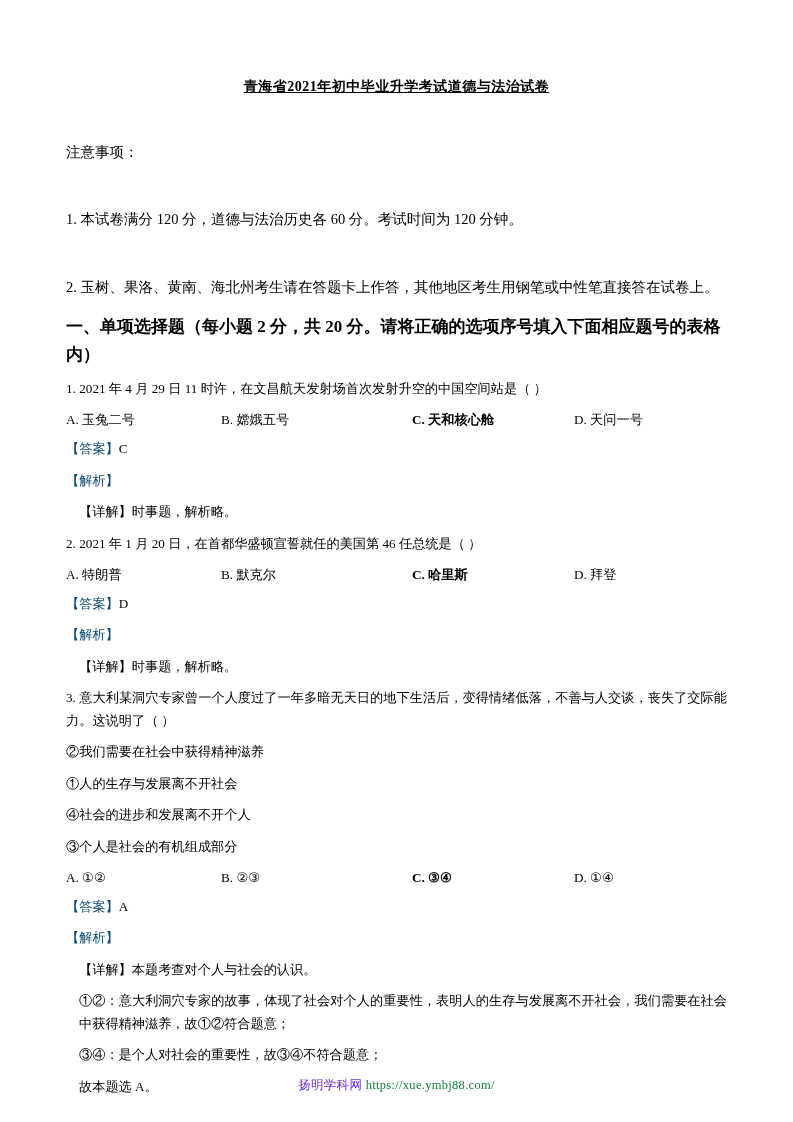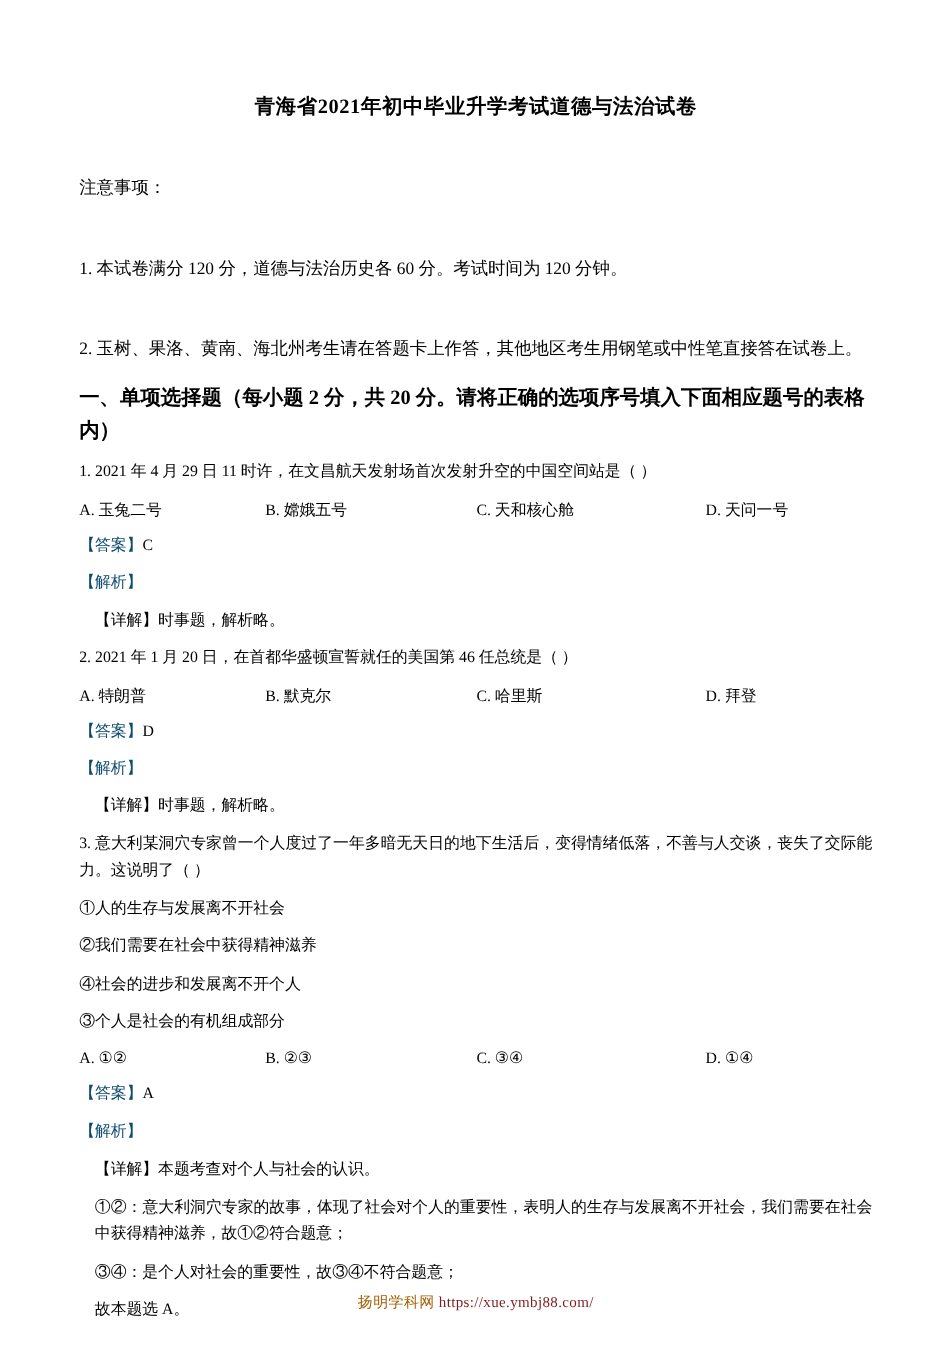--- a/index.html
+++ b/index.html
@@ -17,25 +17,26 @@
   }
   .page {
     width: 793px;
     height: 1122px;
     box-sizing: border-box;
     padding: 54px 66px 0 66px;
     position: relative;
   }
   .doc-title {
     text-align: center;
-    font-size: 17px;
+    font-size: 14px;
     font-weight: bold;
     letter-spacing: 0.5px;
     margin: 22px 0 0 0;
     line-height: 1.5;
+    text-decoration: underline;
   }
   .block {
     margin-top: 16px;
   }
   .para {
     font-size: 14.5px;
     line-height: 1.62;
     margin: 0 0 11px 0;
     text-align: justify;
   }
@@ -64,22 +65,22 @@
     width: 100%;
     height: 20px;
   }
   .opt {
     position: absolute;
     top: 0;
     white-space: nowrap;
   }
   .opt.o1 { left: 0px; }
   .opt.o2 { left: 155px; }
-  .opt.o3 { left: 331px; }
-  .opt.o4 { left: 522px; }
+  .opt.o3 { left: 346px; font-weight: bold; }
+  .opt.o4 { left: 508px; }
   .listline {
     font-size: 13.2px;
     line-height: 1.7;
     margin: 0 0 9px 0;
   }
   .ans-line {
     font-size: 13.2px;
     line-height: 1.7;
     margin: 0 0 9px 0;
   }
@@ -98,22 +99,22 @@
   .footer {
     position: absolute;
     left: 0;
     right: 0;
     bottom: 28px;
     text-align: center;
     font-size: 12.5px;
     color: #6b6b6b;
     letter-spacing: 0.3px;
   }
-  .footer .wm-name { color: #a16207; }
-  .footer .wm-url { color: #7f1d1d; }
+  .footer .wm-name { color: #6d28d9; }
+  .footer .wm-url { color: #15803d; }
 </style>
 </head>
 <body>
 
 <div class="page">
 
   <h1 class="doc-title">青海省2021年初中毕业升学考试道德与法治试卷</h1>
 
   <div class="block">
     <p class="para bold">注意事项：</p>
@@ -144,22 +145,22 @@
       <span class="opt o3">C. 哈里斯</span>
       <span class="opt o4">D. 拜登</span>
     </div>
     <p class="ans-line"><span class="tag">【答案】</span><span class="ansval">D</span></p>
     <p class="ans-line"><span class="tag">【解析】</span></p>
     <p class="detail">【详解】时事题，解析略。</p>
   </div>
 
   <div>
     <p class="qstem">3. 意大利某洞穴专家曾一个人度过了一年多暗无天日的地下生活后，变得情绪低落，不善与人交谈，丧失了交际能力。这说明了（     ）</p>
+    <p class="listline">②我们需要在社会中获得精神滋养</p>
     <p class="listline">①人的生存与发展离不开社会</p>
-    <p class="listline">②我们需要在社会中获得精神滋养</p>
     <p class="listline">④社会的进步和发展离不开个人</p>
     <p class="listline">③个人是社会的有机组成部分</p>
     <div class="options">
       <span class="opt o1">A. ①②</span>
       <span class="opt o2">B. ②③</span>
       <span class="opt o3">C. ③④</span>
       <span class="opt o4">D. ①④</span>
     </div>
     <p class="ans-line"><span class="tag">【答案】</span><span class="ansval">A</span></p>
     <p class="ans-line"><span class="tag">【解析】</span></p>

